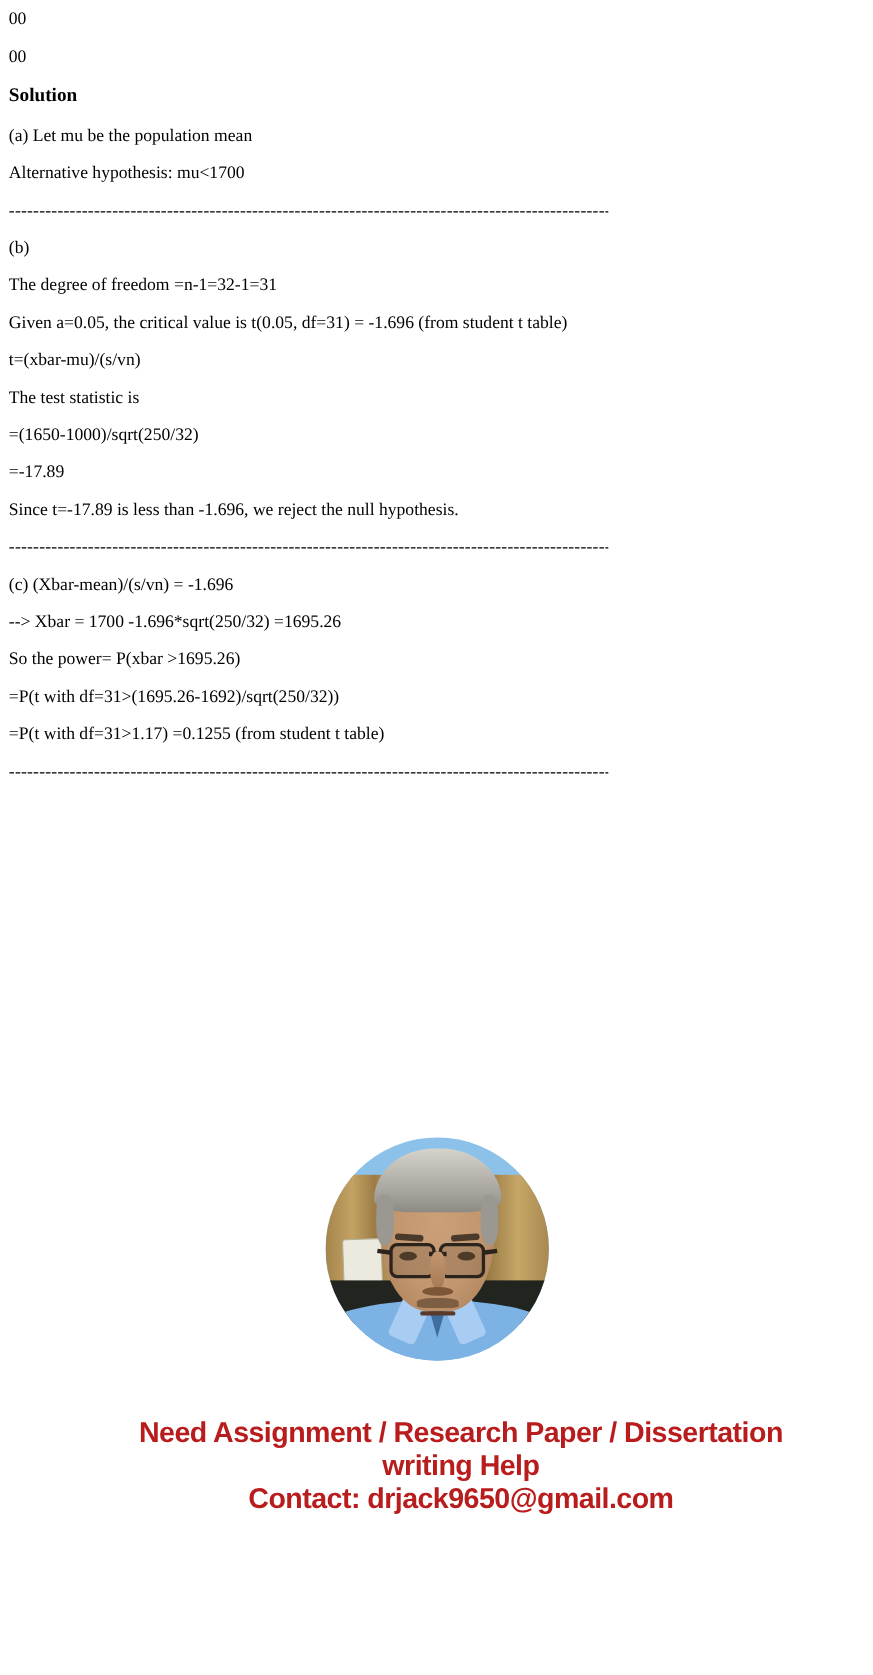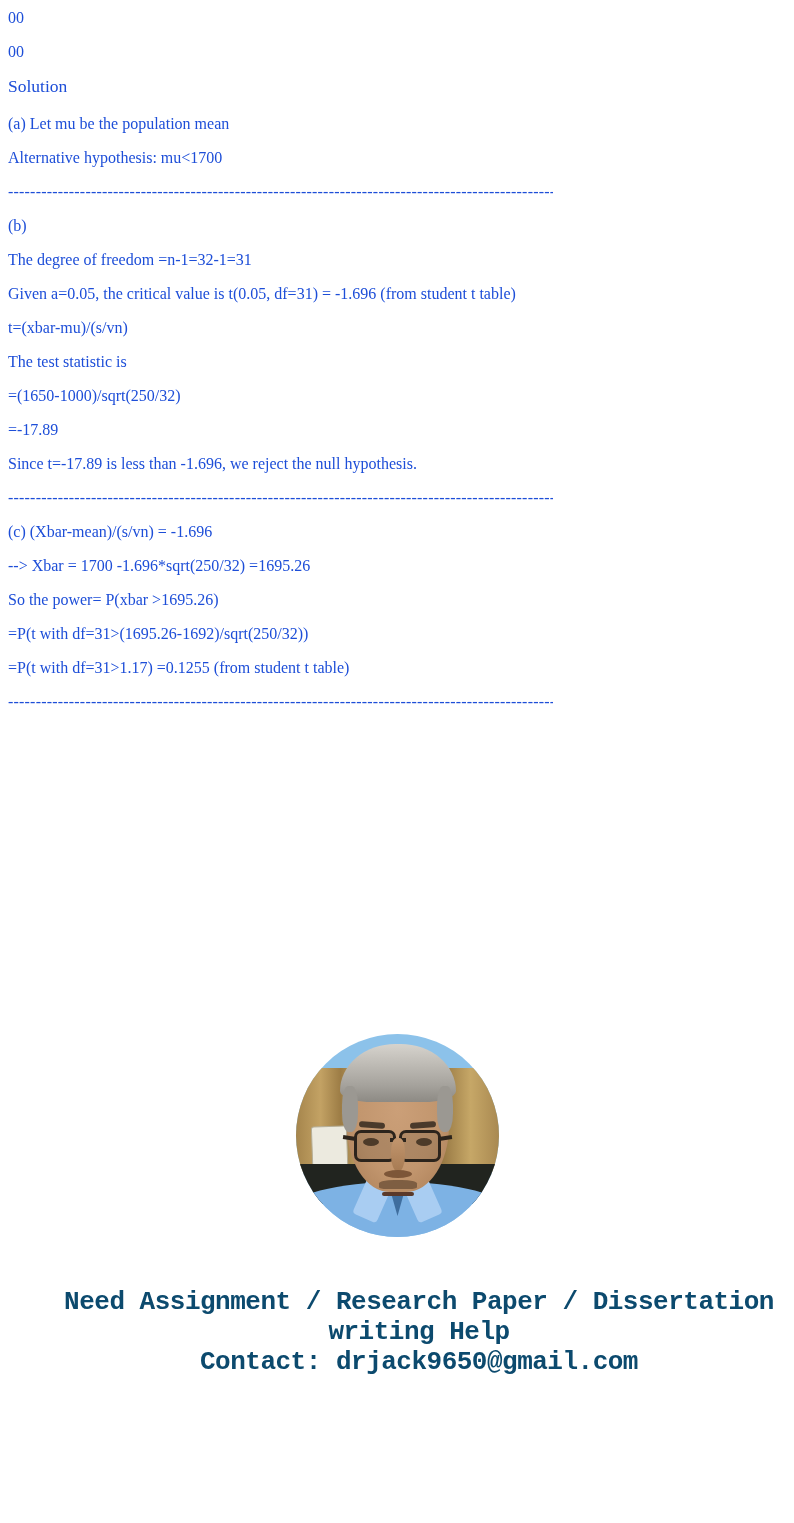--- a/index.html
+++ b/index.html
@@ -11,26 +11,26 @@
     font-family: "Liberation Serif", serif;
     overflow: hidden;
   }
 
   
   .doc { padding: 8px 30px 0 8px; }
   .line {
     font-size: 16px;
     line-height: 20px;
     margin: 0 0 14px 0;
-    color: #1d4ed8;
+    color: #000000;
     white-space: pre-wrap;
   }
   .line.title {
     font-size: 17.5px;
-    font-weight: normal;
+    font-weight: bold;
     line-height: 21px;
     margin: 3px 0 17px 0;
   }
   .line.separator {
     white-space: nowrap;
     overflow: hidden;
     max-width: 545px;
     letter-spacing: 0.2px;
   }
 
@@ -76,26 +76,26 @@
   .eye-r { right: 67px; top: 104px; width: 16px; height: 8px; background: #3c2b1e; border-radius: 50%; }
   .nose { left: 95px; top: 104px; width: 14px; height: 34px; background: linear-gradient(#c2966e,#a67a52); border-radius: 40% 40% 50% 50%; }
   .nostril { left: 88px; top: 136px; width: 28px; height: 8px; background: #7d5638; border-radius: 50%; }
   .mustache { left: 83px; top: 146px; width: 38px; height: 9px; background: #7e5e42; border-radius: 40% 40% 20% 20%; }
   .mouth { left: 86px; top: 158px; width: 32px; height: 4px; background: #5a392a; border-radius: 2px; }
 
   
   .footer {
     margin-top: 50px;
     text-align: center;
-    font-family: Liberation Mono, monospace;
+    font-family: Liberation Sans, sans-serif;
     font-weight: bold;
     font-size: 26px;
     line-height: 30px;
     letter-spacing: -0.5px;
-    color: #0c4a6e;
+    color: #b91c1c;
     padding-left: 44px;
   }
 </style>
 </head>
 <body>
 
 <div class="doc">
     <p class="line text">00</p>
     <p class="line text">00</p>
     <p class="line title">Solution</p>

